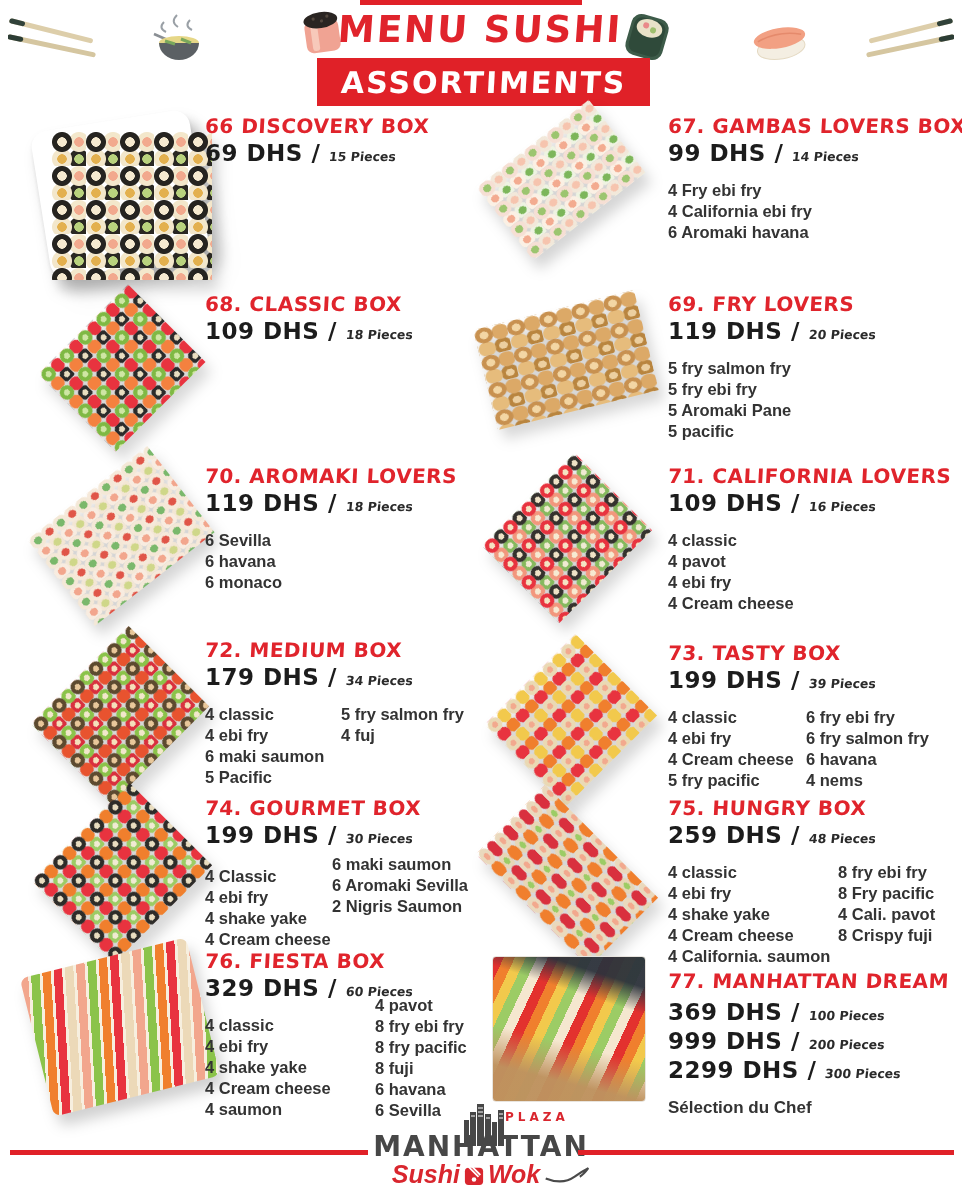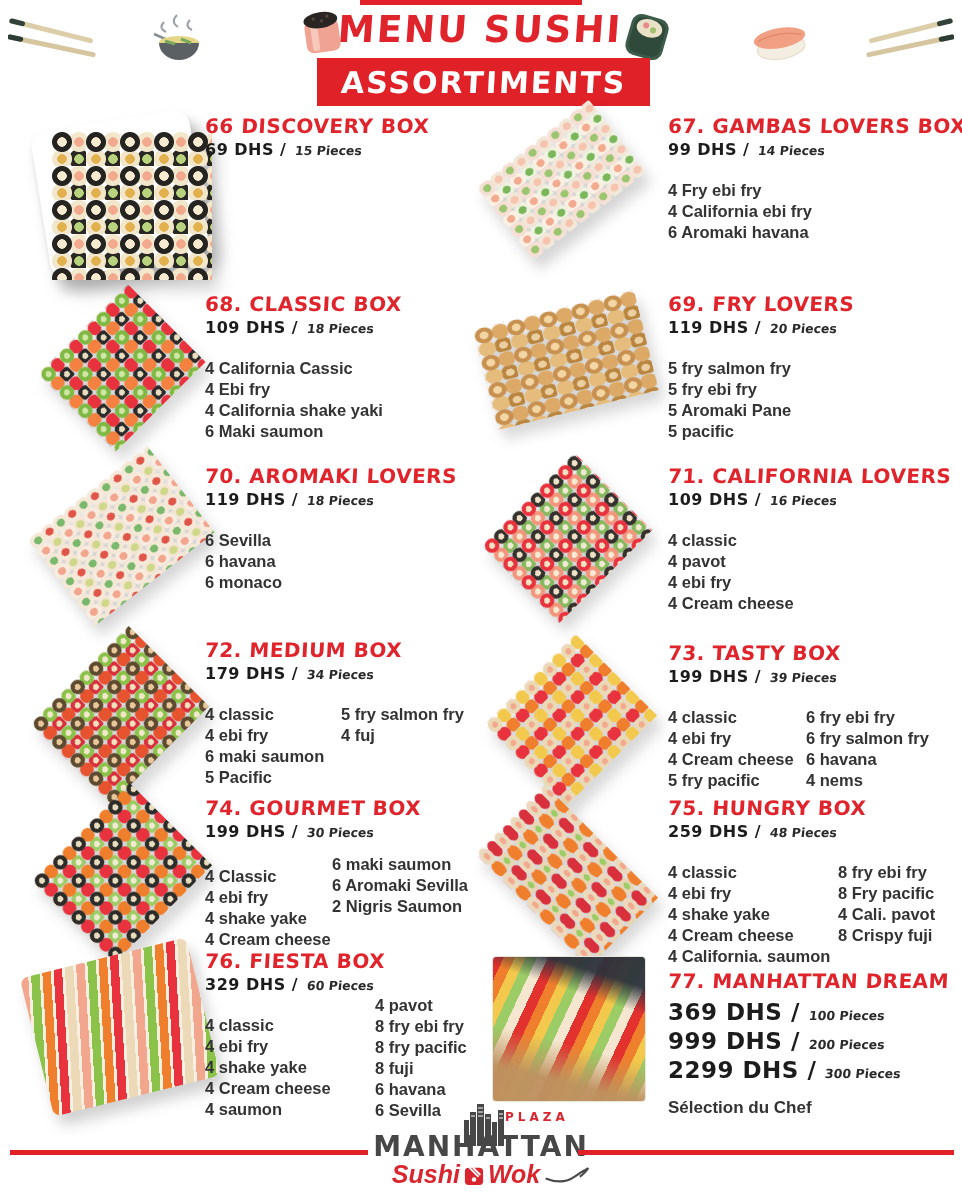--- a/index.html
+++ b/index.html
@@ -16,21 +16,21 @@
     display:flex;align-items:center;justify-content:center;}
   .banner span{color:#fff;font-weight:bold;font-size:30px;letter-spacing:2px;transform:skewX(-3deg);
     font-family:"DejaVu Sans",sans-serif;}
   .hicon{position:absolute;}
 
   
   .item{position:absolute;width:300px;}
   .ititle{color:#e0242c;font-weight:bold;font-size:20px;letter-spacing:.5px;transform:skewX(-3deg);
     font-family:"DejaVu Sans",sans-serif;white-space:nowrap;}
   .iprice{margin-top:2px;height:30px;white-space:nowrap;}
-  .amt{font-family:"DejaVu Sans",sans-serif;font-weight:bold;font-size:16px;color:#1c1c1c;letter-spacing:.5px;}
+  .amt{font-family:"DejaVu Sans",sans-serif;font-weight:bold;font-size:23px;color:#1c1c1c;letter-spacing:.5px;}
   .pcs{font-family:"DejaVu Sans",sans-serif;font-weight:bold;font-size:12.5px;color:#2a2a2a;margin-left:9px;
     transform:skewX(-6deg);display:inline-block;}
   .cols{position:relative;margin-top:10px;}
   .list{white-space:pre-line;font-size:16.5px;line-height:21px;font-weight:bold;color:#333;
     font-family:"Liberation Sans",sans-serif;width:165px;}
   .col2{position:absolute;top:0;}
   .note{margin-top:12px;font-size:17px;font-weight:bold;color:#333;}
   .dream-price{height:29px;white-space:nowrap;}
   .dream-price .amt{font-size:23px;}
 
@@ -236,26 +236,20 @@
     <div class="cols">
         <div class="list" style="width:200px">4 Fry ebi fry
 4 California ebi fry
 6 Aromaki havana</div>
       </div>
   </div>
 
   <div class="item" style="left:205px;top:292px">
     <div class="ititle">68. CLASSIC BOX</div>
     <div class="iprice"><span class="amt">109 DHS /</span><span class="pcs">18 Pieces</span></div>
-    <div class="cols">
-        <div class="list" style="width:230px">4 California Cassic
-4 Ebi fry
-4 California shake yaki
-6 Maki saumon</div>
-      </div>
   </div>
 
   <div class="item" style="left:668px;top:292px">
     <div class="ititle">69. FRY LOVERS</div>
     <div class="iprice"><span class="amt">119 DHS /</span><span class="pcs">20 Pieces</span></div>
     <div class="cols">
         <div class="list" style="width:200px">5 fry salmon fry
 5 fry ebi fry
 5 Aromaki Pane
 5 pacific</div>

